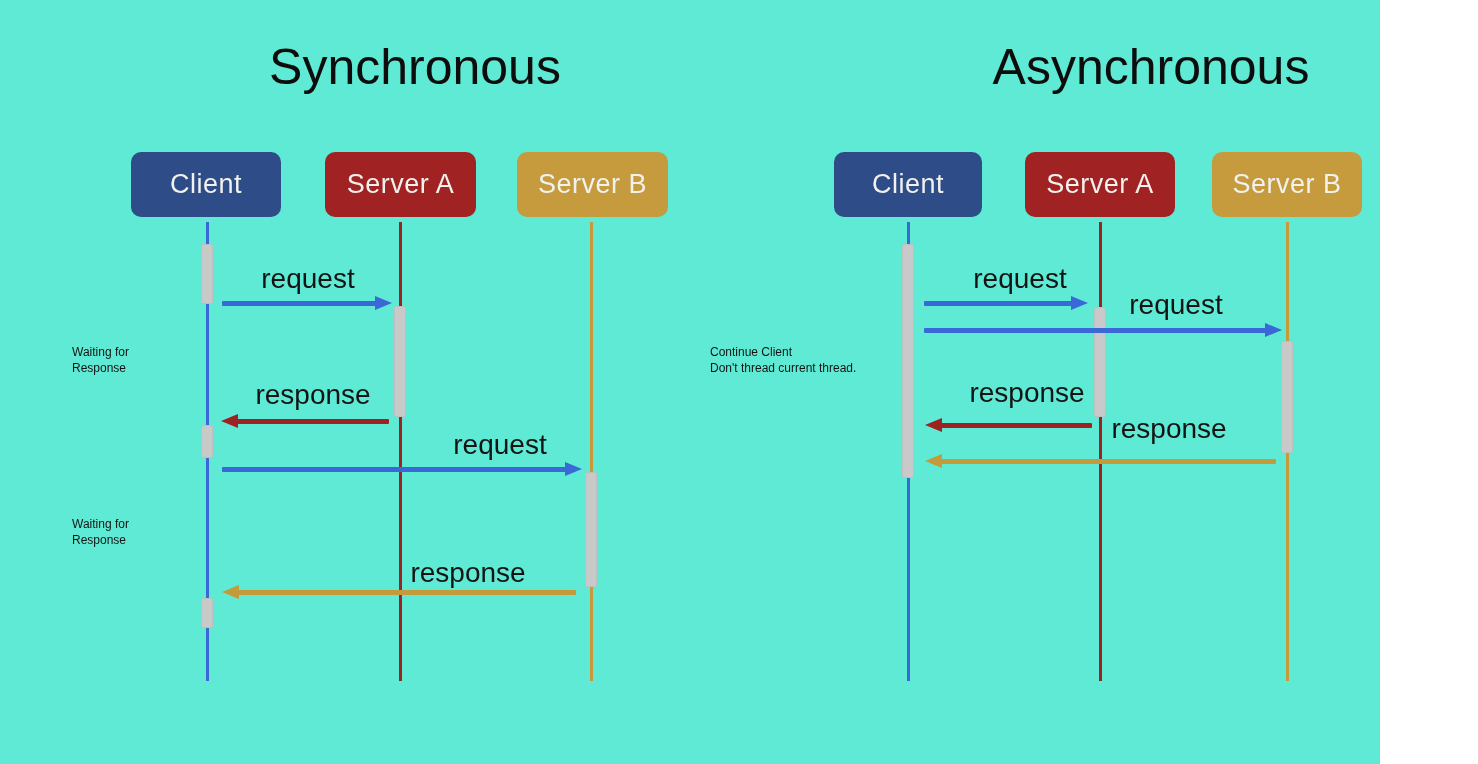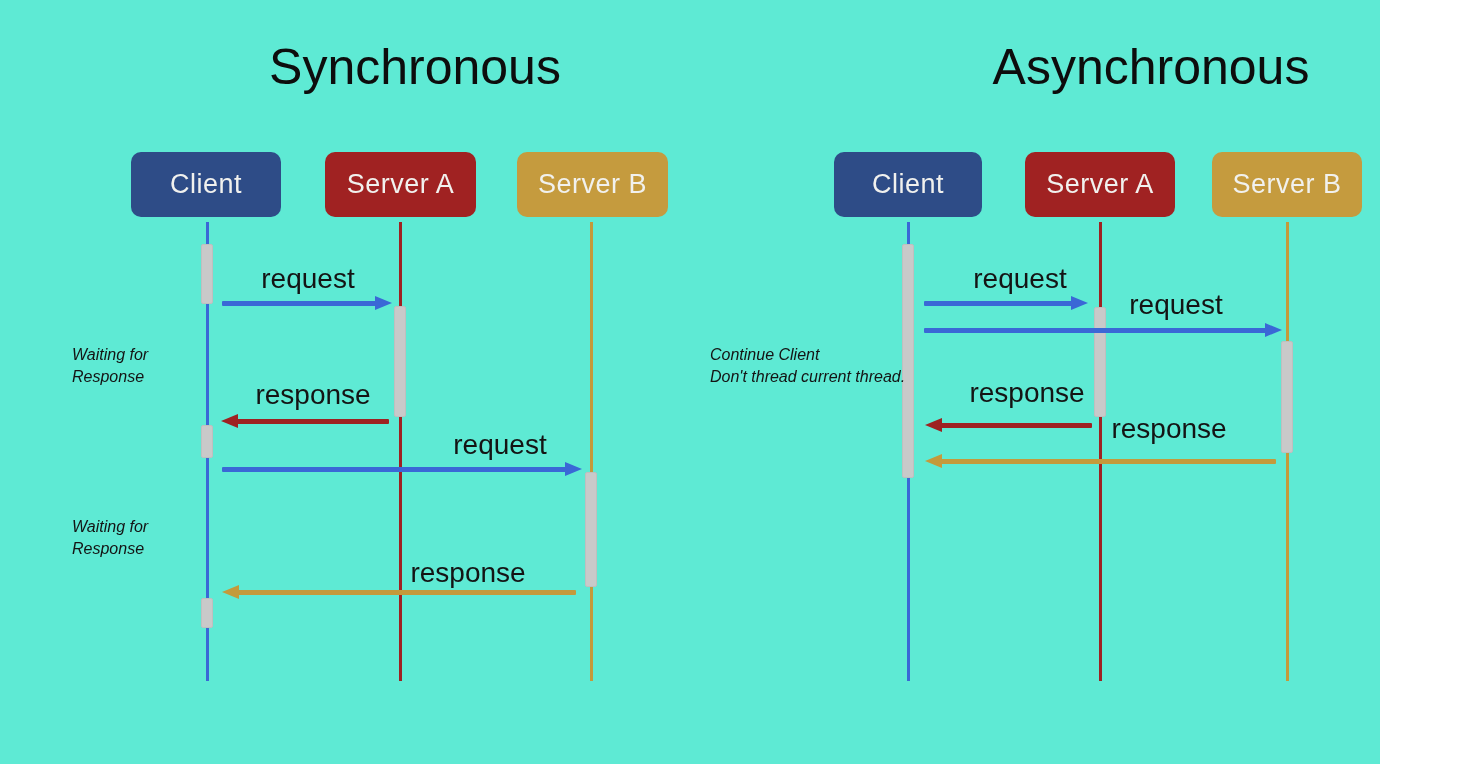--- a/index.html
+++ b/index.html
@@ -15,21 +15,21 @@
   .actor-box{
     position:absolute;border-radius:10px;
     display:flex;align-items:center;justify-content:center;
     font-size:27px;color:#f1f1ee;letter-spacing:0.5px;
   }
   .lifeline{position:absolute;width:3px;}
   .activation{position:absolute;width:12px;background:#c9c9c9;border:1px solid #bfbfbf;box-sizing:border-box;border-radius:2px;}
   .msg-line{position:absolute;height:5px;border-radius:1px;}
   .msg-head{position:absolute;width:0;height:0;}
   .msg-label{position:absolute;transform:translateX(-50%);font-size:28px;color:#141414;white-space:nowrap;line-height:1.2;}
-  .note{position:absolute;font-size:16px;color:#141414;line-height:1.35;white-space:nowrap;font-style:italic;}
+  .note{position:absolute;font-size:12px;color:#141414;line-height:1.35;white-space:nowrap;}
 </style>
 </head>
 <body>
 
 <div class="canvas">
   <section class="diagram" id="diagram-0">
     <h1 class="title" style="left:415px;top:42px;">Synchronous</h1>
   <div class="actor-box" style="left: 131px; top: 152px; width: 150px; height: 65px; background: rgb(46, 76, 135);">
         <span class="actor-label">Client</span>
       </div>

